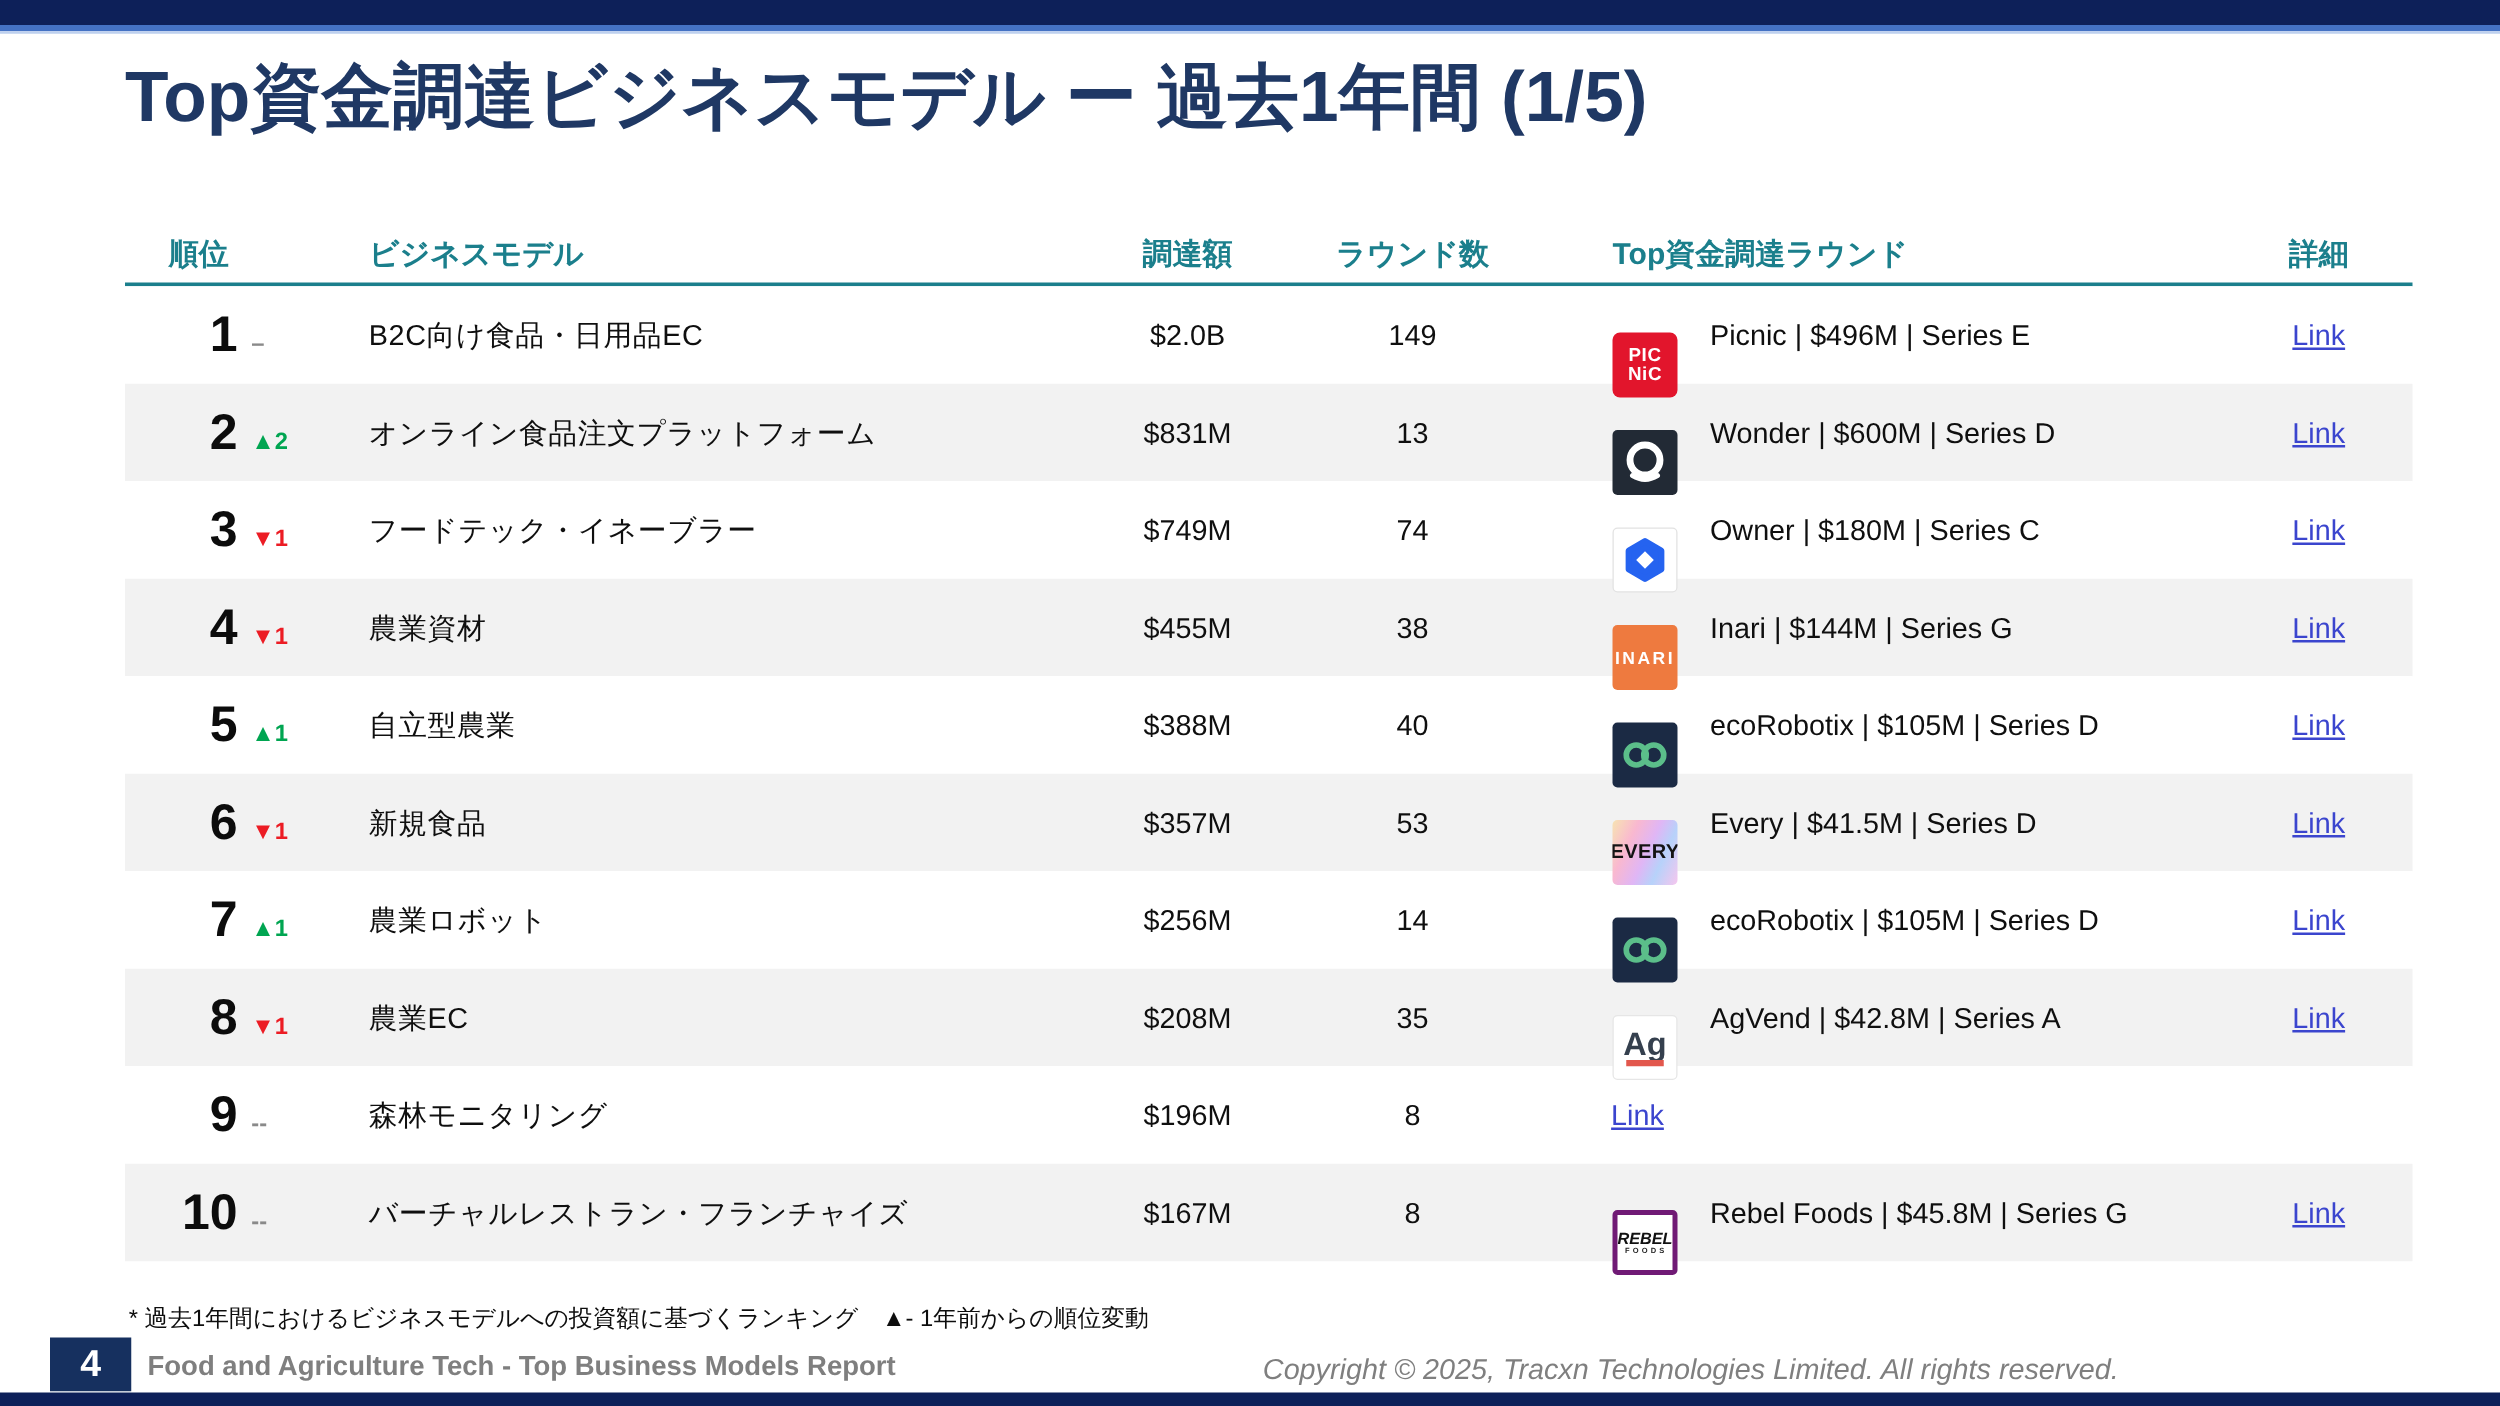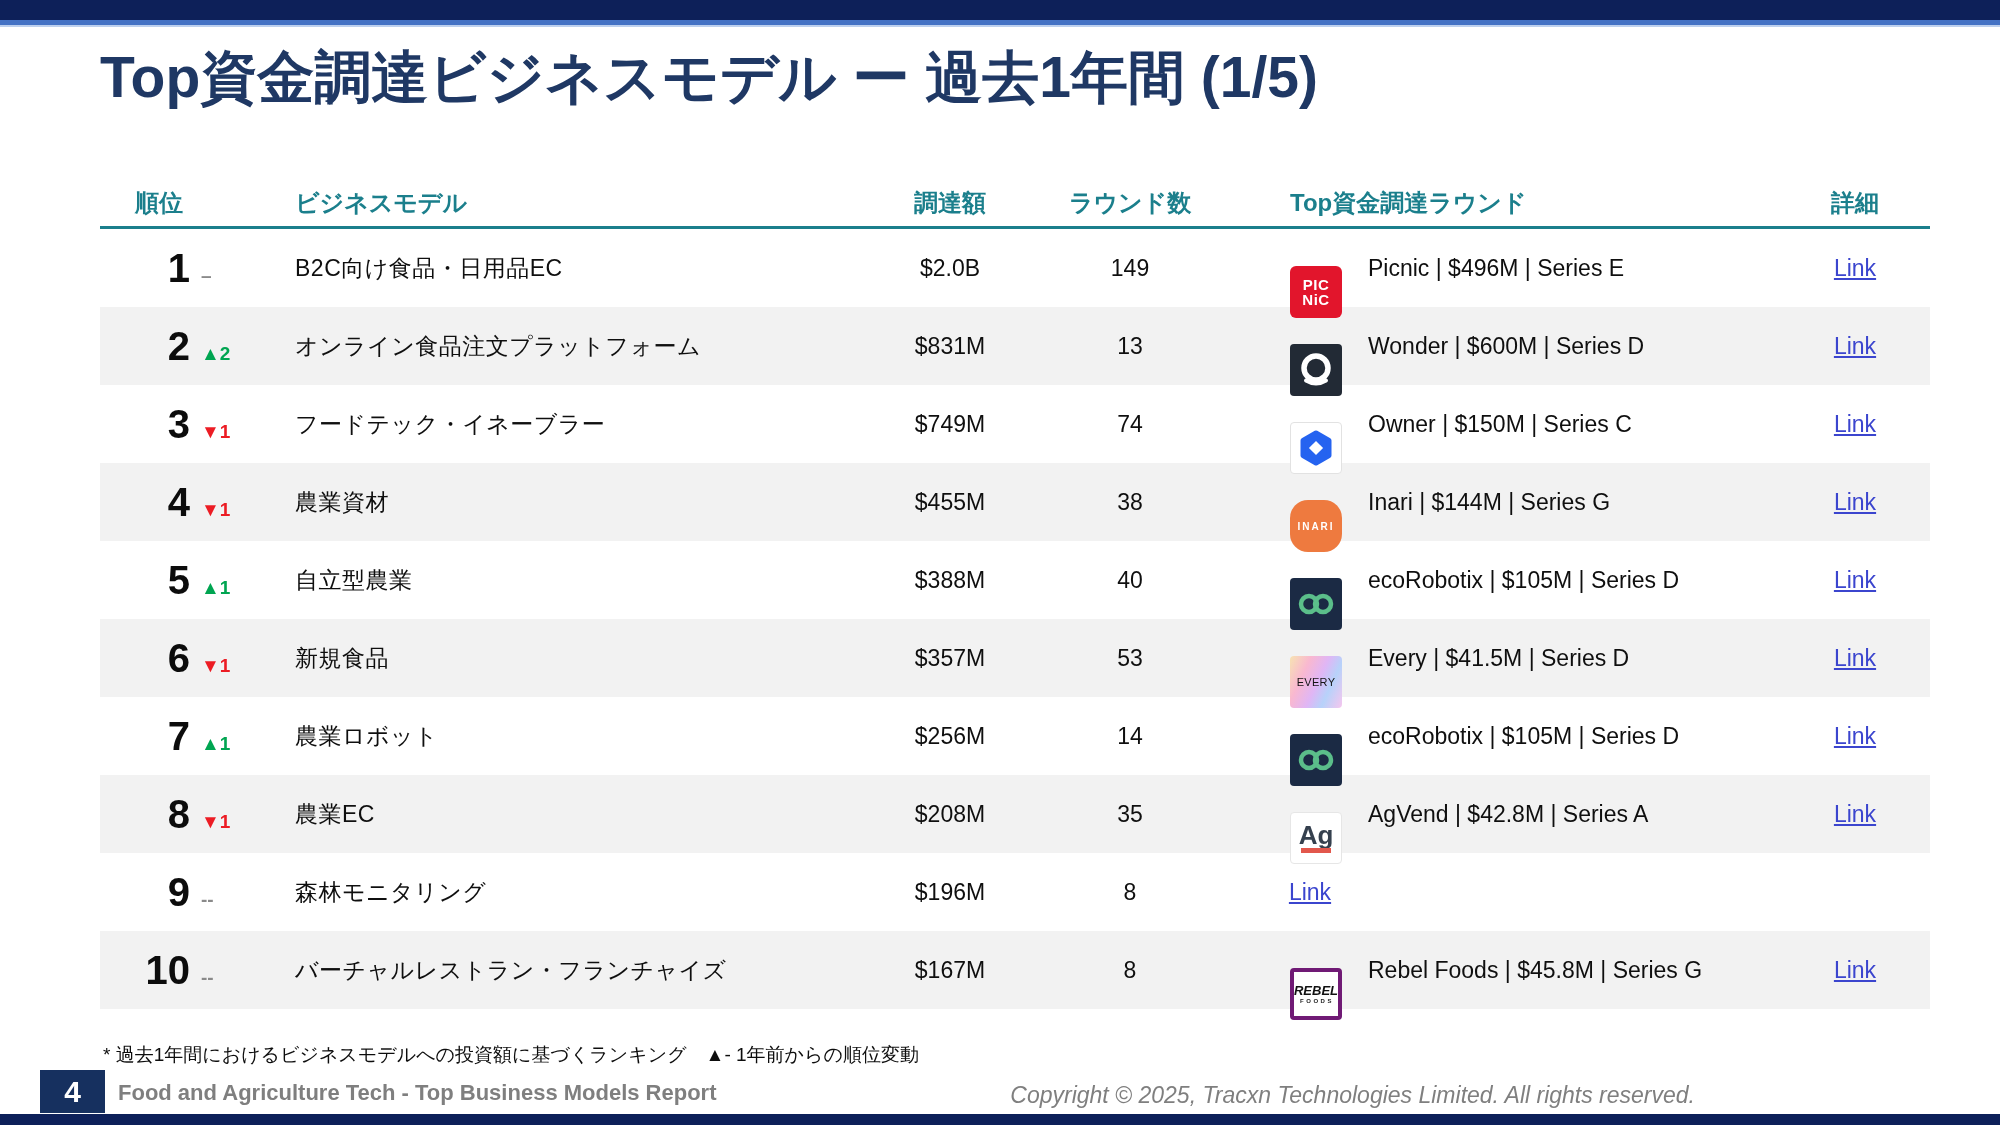--- a/index.html
+++ b/index.html
@@ -39,24 +39,24 @@
   .c-link{width:150px;text-align:center;}
   .link{color:#3B45CE;text-decoration:underline;font-size:23px;cursor:pointer;}
 
   
   .logo{width:52px;height:52px;flex-shrink:0;display:flex;flex-direction:column;
         align-items:center;justify-content:center;box-sizing:border-box;border-radius:4px;overflow:hidden;margin-top:48px;}
   .logo svg{display:block;}
   .logo-picnic{background:#E2152C;border-radius:6px;color:#fff;font-weight:800;font-size:15px;line-height:15px;letter-spacing:0.5px;}
   .logo-wonder{background:#222A35;}
   .logo-owner{background:#fff;border:1px solid #E2E2E2;}
-  .logo-inari{background:#EE7A3F;color:#fff;font-size:10px;font-weight:600;letter-spacing:2px;border-radius:18px;}
+  .logo-inari{background:#EE7A3F;color:#fff;font-size:14px;font-weight:600;letter-spacing:2px;}
   .logo-eco{background:#1B2A44;}
   .logo-every{background:linear-gradient(115deg,#f7e3b2 0%,#f9b8d0 28%,#e0b6f5 52%,#b7d2fa 72%,#f6c6ee 100%);
-              color:#141414;font-weight:400;font-size:11px;letter-spacing:0.3px;}
+              color:#141414;font-weight:700;font-size:16px;letter-spacing:0.3px;}
   .logo-agvend{background:#fff;border:1px solid #E6E6E6;}
   .logo-agvend .ag-text{color:#35404E;font-weight:800;font-size:26px;line-height:24px;}
   .logo-agvend .ag-bar{width:30px;height:5px;background:#E2574C;margin-top:1px;}
   .logo-gridware{background:#fff;border:1px solid #E6E6E6;}
   .logo-rebel{background:#fff;border:4px solid #701a75;align-items:center;}
   .logo-rebel .rb1{color:#111;font-weight:800;font-style:italic;font-size:13px;line-height:14px;}
   .logo-rebel .rb2{color:#222;font-weight:700;font-size:6px;letter-spacing:2.5px;margin-left:2px;}
 
   
   .footnote{position:absolute;left:103px;top:1042px;font-size:19px;color:#0d0d0d;}
@@ -134,21 +134,21 @@
       <div class="c-model">フードテック・イネーブラー</div>
       <div class="c-funding">$749M</div>
       <div class="c-rounds">74</div>
       <div class="c-round">
         <span class="logo logo-owner">
           <svg width="44" height="44" viewBox="0 0 44 44">
             <path d="M22 7 L35 14.5 L35 29.5 L22 37 L9 29.5 L9 14.5 Z" fill="#2563F0" stroke="#2563F0" stroke-width="5" stroke-linejoin="round"></path>
             <rect x="17" y="17" width="10" height="10" fill="#ffffff" transform="rotate(45 22 22)"></rect>
           </svg>
         </span>
-        <span class="round-text">Owner | $150M | Series C</span>
+        <span class="round-text">Owner | $180M | Series C</span>
       </div>
       <div class="c-link"><a class="link">Link</a></div>
     </div>
 
     <div class="row alt">
       <div class="c-rankwrap">
         <div class="c-rank">4</div>
         <div class="c-change down">▼1</div>
       </div>
       <div class="c-model">農業資材</div>

